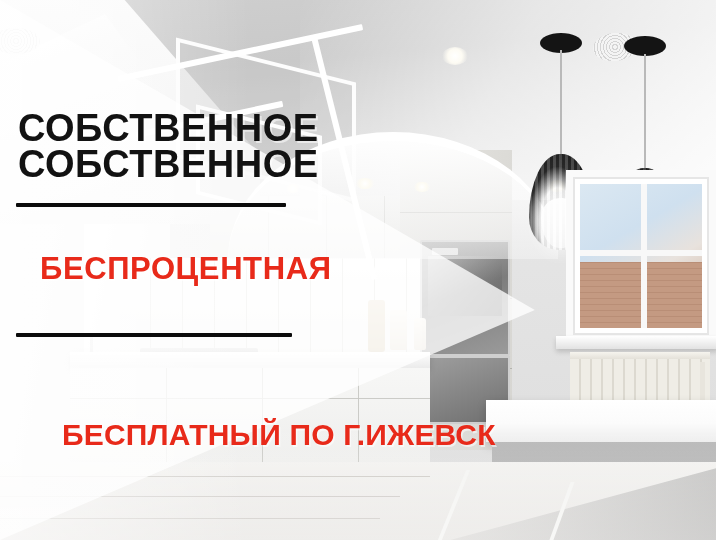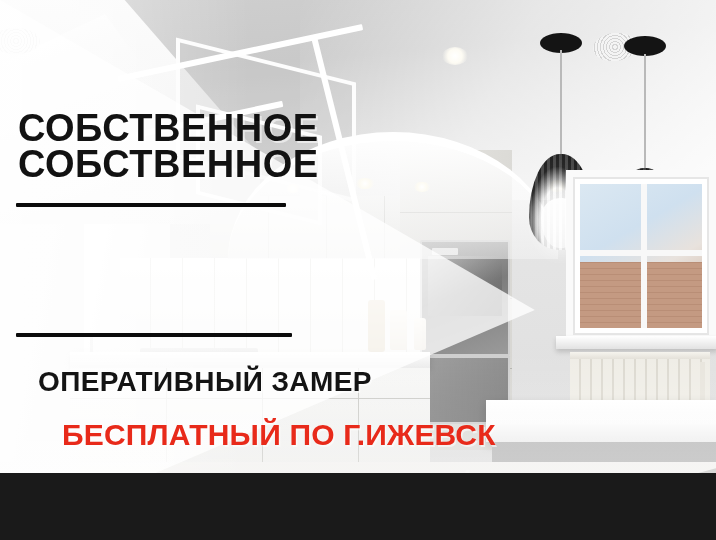--- a/index.html
+++ b/index.html
@@ -1,20 +1,20 @@
 <!DOCTYPE html>
 <html><head>
 <meta charset="utf-8">
 <style>
   html,body{margin:0;padding:0;background:#1a1a1a;}
   body{font-family:"Liberation Sans","DejaVu Sans",sans-serif;}
 
   #ad{
     position:relative;
-    width:716px;height:473px;
+    width:716px;height:540px;
     overflow:hidden;
     background:#dcdcdc;
   }
 
   
   .photo{position:absolute;inset:0;overflow:hidden;}
 
   
   .ceiling{
     position:absolute;left:0;top:0;width:716px;height:225px;
@@ -380,22 +380,22 @@
   <div class="copy">
 
     <div class="headline">
       <span>СОБСТВЕННОЕ</span>
       <span class="l2">СОБСТВЕННОЕ</span>
     </div>
 
     <div class="rule r1"></div>
 
     <div class="promo">
+      <span>БЕСПРОЦЕНТНАЯ</span>
     </div>
 
     <div class="rule r2"></div>
 
-    <div class="measure">ОПЕРАТИВНЫЙ  ЗАМЕР</div>
     <div class="free">БЕСПЛАТНЫЙ ПО Г.ИЖЕВСК</div>
   </div>
 
 
 </div>
 
 </body></html>

